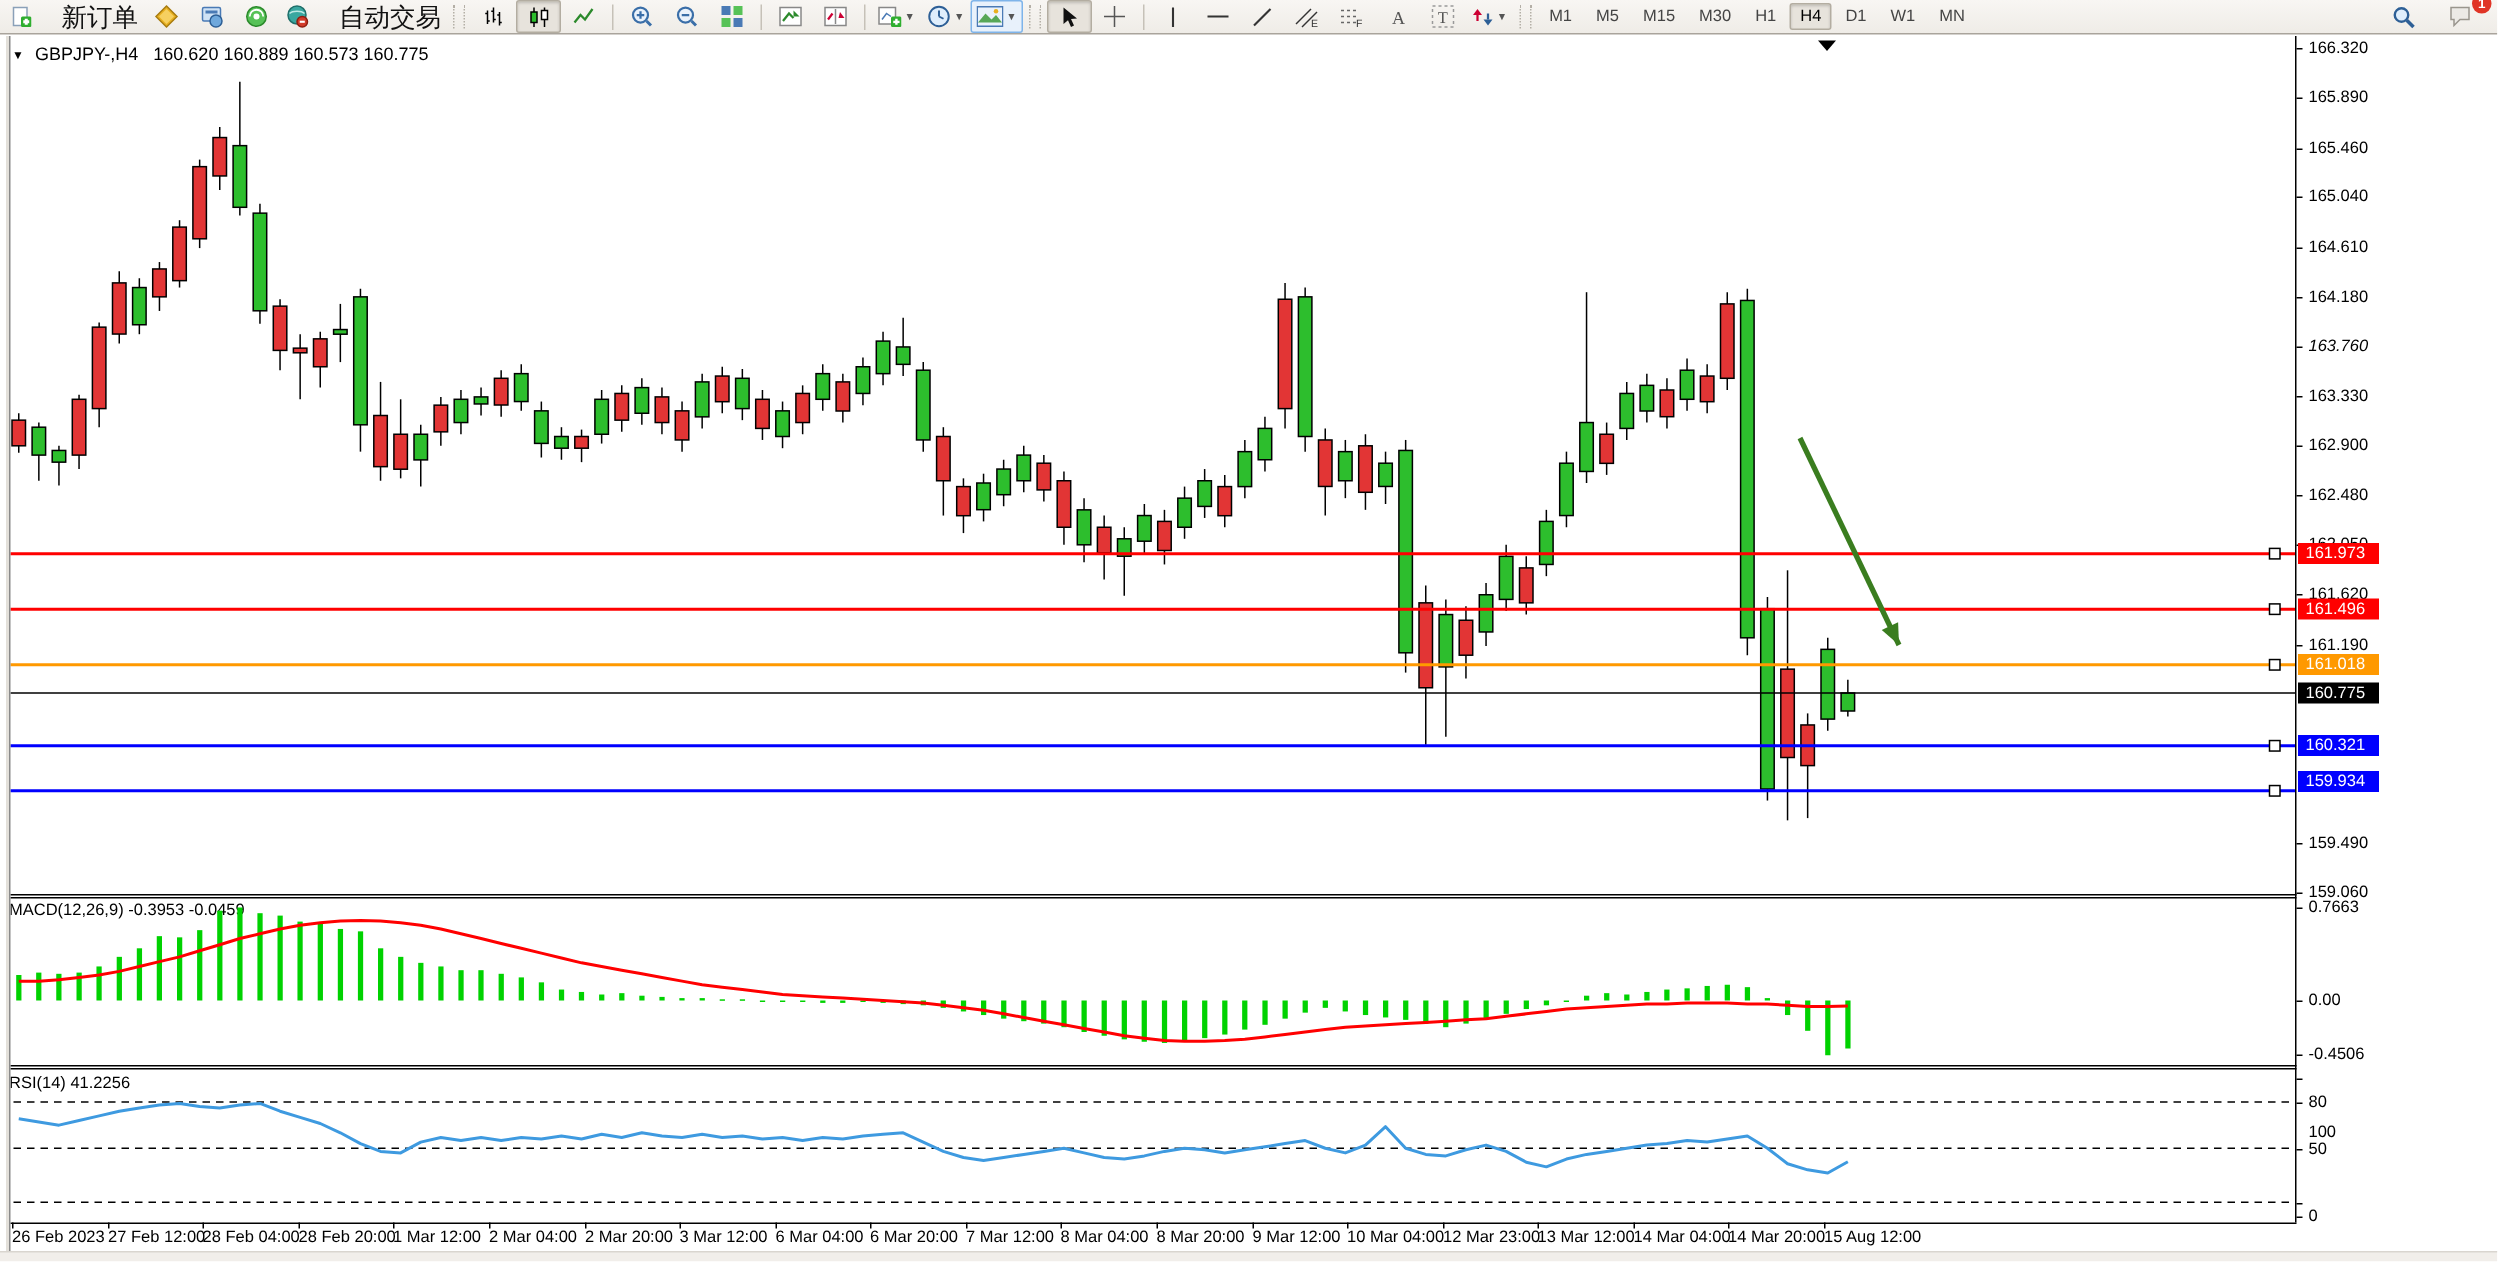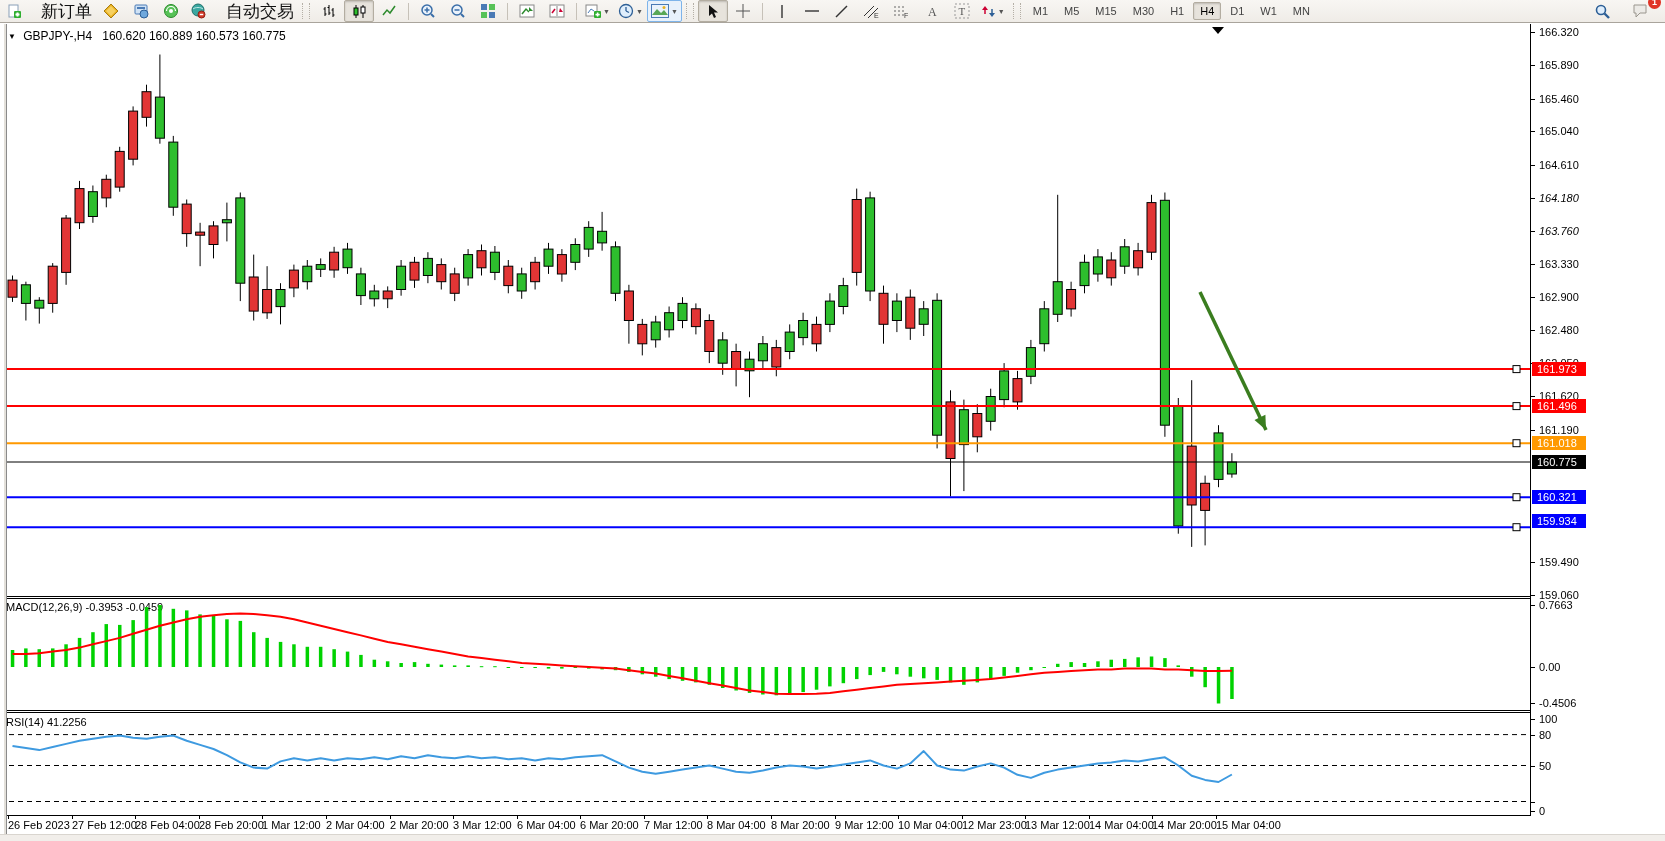--- a/index.html
+++ b/index.html
@@ -664,21 +664,21 @@
     <div class="axis-label" style="top: 32px;">166.320</div>
     <div class="axis-tick" style="top: 65px;"></div>
     <div class="axis-label" style="top: 65px;">165.890</div>
     <div class="axis-tick" style="top: 99px;"></div>
     <div class="axis-label" style="top: 99px;">165.460</div>
     <div class="axis-tick" style="top: 131px;"></div>
     <div class="axis-label" style="top: 131px;">165.040</div>
     <div class="axis-tick" style="top: 165px;"></div>
     <div class="axis-label" style="top: 165px;">164.610</div>
     <div class="axis-tick" style="top: 198px;"></div>
-    <div class="axis-label" style="top: 198px; font-style: italic;">164.180</div>
+    <div class="axis-label" style="top: 198px;">164.180</div>
     <div class="axis-tick" style="top: 231px;"></div>
     <div class="axis-label" style="top: 231px; font-style: italic;">163.760</div>
     <div class="axis-tick" style="top: 264px;"></div>
     <div class="axis-label" style="top: 264px;">163.330</div>
     <div class="axis-tick" style="top: 297px;"></div>
     <div class="axis-label" style="top: 297px;">162.900</div>
     <div class="axis-tick" style="top: 330px;"></div>
     <div class="axis-label" style="top: 330px;">162.480</div>
     <div class="axis-tick" style="top: 363px;"></div>
     <div class="axis-label" style="top: 363px;">162.050</div>
@@ -696,21 +696,21 @@
     <div class="level-box" style="top: 462px; background: rgb(0, 0, 0);">160.775</div>
     <div class="level-box" style="top: 497px; background: rgb(0, 0, 255);">160.321</div>
     <div class="level-box" style="top: 521px; background: rgb(0, 0, 255);">159.934</div>
     <div class="axis-tick" style="top: 605px;"></div>
     <div class="axis-label" style="top: 605px;">0.7663</div>
     <div class="axis-tick" style="top: 667px;"></div>
     <div class="axis-label" style="top: 667px;">0.00</div>
     <div class="axis-tick" style="top: 703px;"></div>
     <div class="axis-label" style="top: 703px;">-0.4506</div>
     <div class="axis-tick" style="top: 719px;"></div>
-    <div class="axis-label" style="top: 719px;">100</div>
+    <div class="axis-label" style="top: 755px;">100</div>
     <div class="axis-tick" style="top: 735px;"></div>
     <div class="axis-label" style="top: 735px;">80</div>
     <div class="axis-tick" style="top: 766px;"></div>
     <div class="axis-label" style="top: 766px;">50</div>
     <div class="axis-tick" style="top: 802px;"></div>
     <div class="axis-label" style="top: 838px; margin-top: 44px;">15</div>
     <div class="axis-tick" style="top: 811px;"></div>
     <div class="axis-label" style="top: 811px;">0</div>
     <div class="date-tick" style="left: 8px;"></div>
     <div class="date-label" style="left: 8px;">26 Feb 2023</div>
@@ -744,14 +744,14 @@
     <div class="date-label" style="left: 898px;">10 Mar 04:00</div>
     <div class="date-tick" style="left: 962px;"></div>
     <div class="date-label" style="left: 962px;">12 Mar 23:00</div>
     <div class="date-tick" style="left: 1025px;"></div>
     <div class="date-label" style="left: 1025px;">13 Mar 12:00</div>
     <div class="date-tick" style="left: 1089px;"></div>
     <div class="date-label" style="left: 1089px;">14 Mar 04:00</div>
     <div class="date-tick" style="left: 1152px;"></div>
     <div class="date-label" style="left: 1152px;">14 Mar 20:00</div>
     <div class="date-tick" style="left: 1216px;"></div>
-    <div class="date-label" style="left: 1216px;">15 Mar 04:00</div>
+    <div class="date-label" style="left: 1216px;">15 Aug 12:00</div>
   </div>
 
 </body></html>

